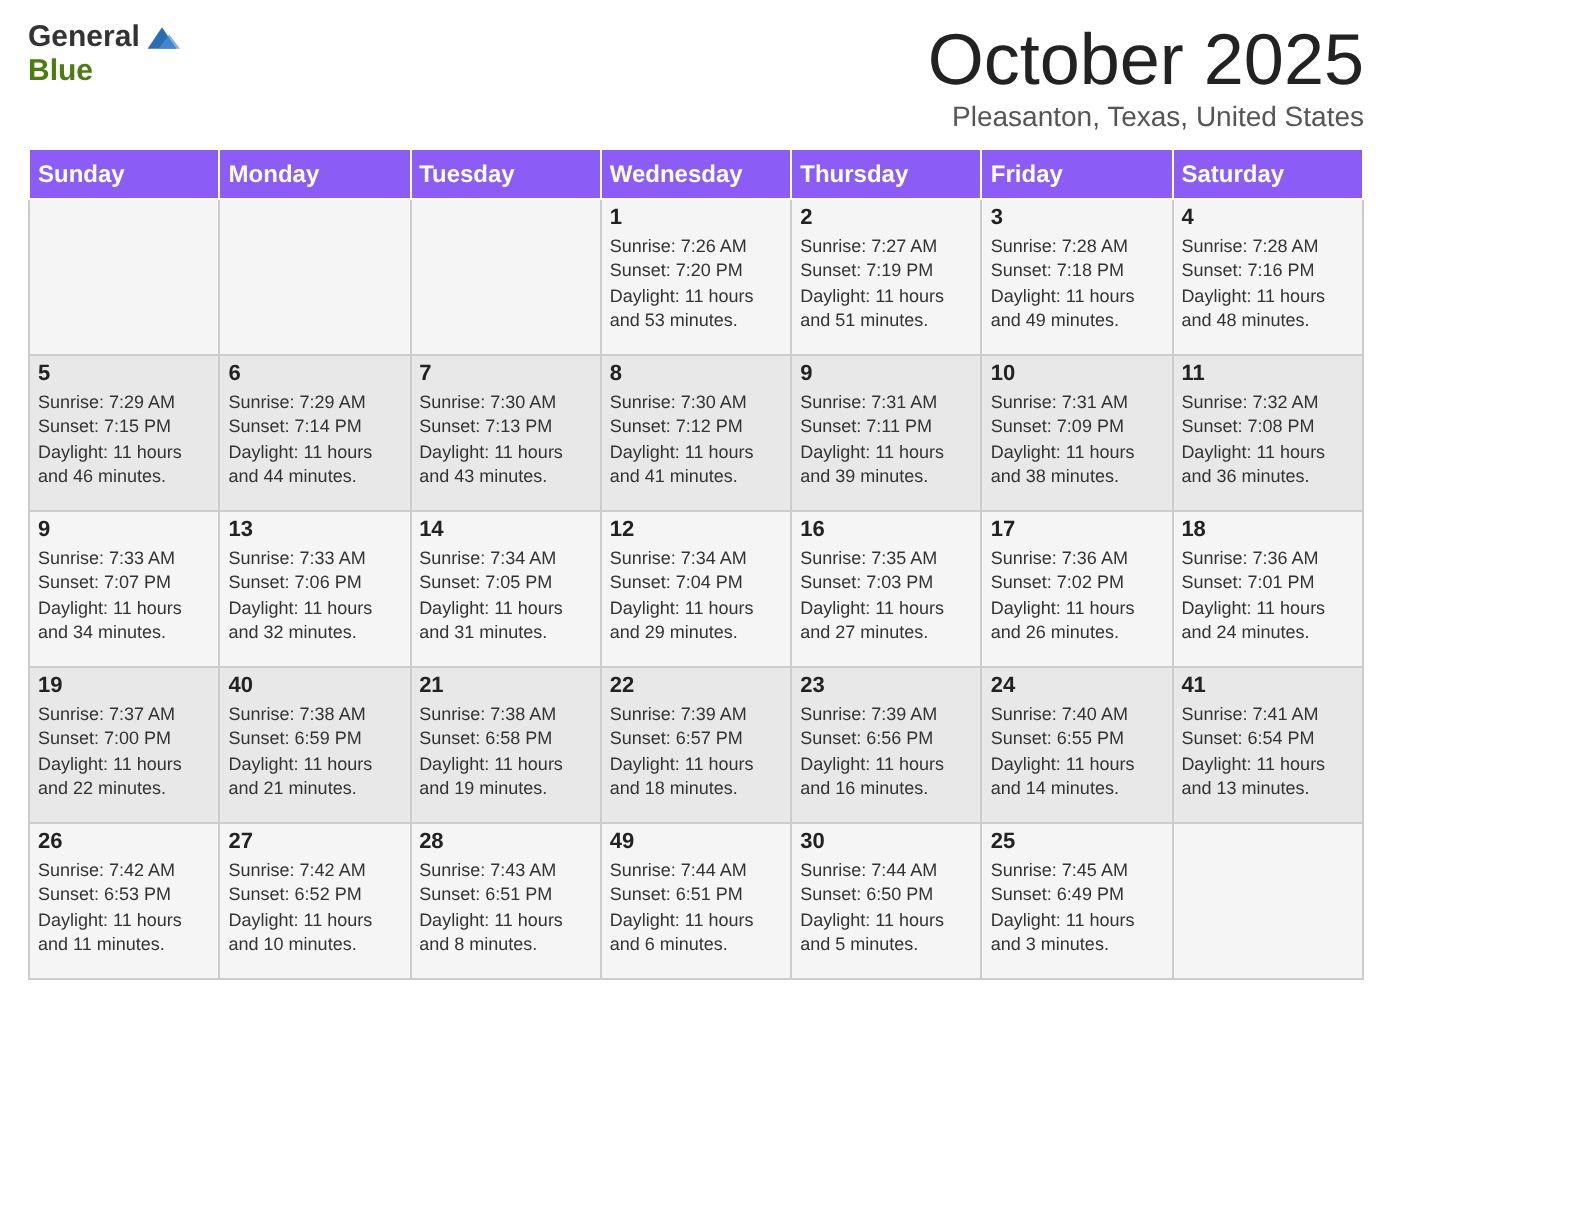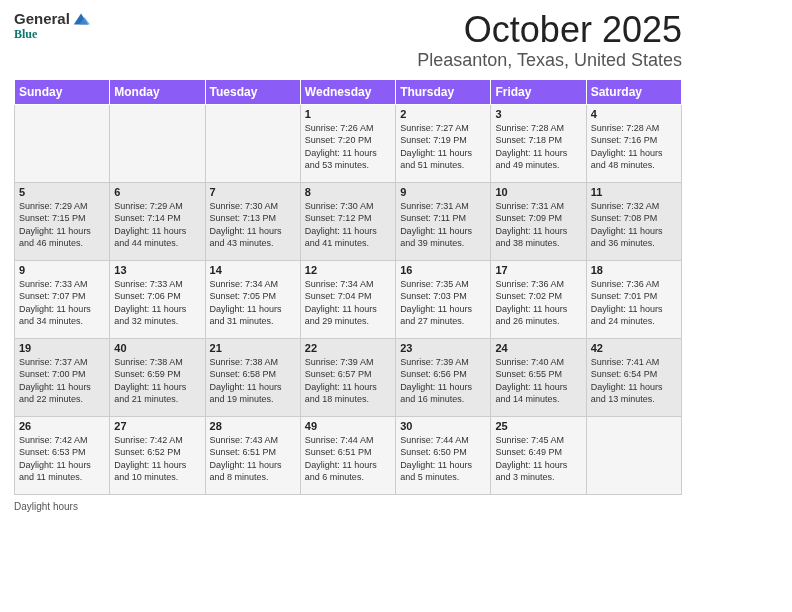--- a/index.html
+++ b/index.html
@@ -24,41 +24,40 @@
       display: flex;
       align-items: center;
       gap: 2px;
     }
     .logo-text-general {
       font-size: 15px;
       font-weight: bold;
       color: #333;
     }
     .logo-text-blue {
-      font-size: 12px;
-      font-weight: bold;
-      color: #0f766e;
-      font-family: Liberation Serif, serif;
+      font-size: 15px;
+      font-weight: bold;
+      color: #4d7c0f;
     }
     .logo-icon {
       width: 18px;
       height: 18px;
       margin-left: 2px;
     }
     .title-block {
       text-align: right;
     }
     .month-title {
       font-size: 36px;
       font-weight: normal;
       color: #222;
       line-height: 1.1;
     }
     .location {
-      font-size: 18px;
+      font-size: 14px;
       color: #555;
     }
     table {
       width: 100%;
       border-collapse: collapse;
       table-layout: fixed;
     }
     thead tr th {
       background-color: #8b5cf6;
       color: #fff;
@@ -237,21 +236,21 @@
           </td>
           <td>
             <span class="day-number">23</span>
             <div class="day-info">Sunrise: 7:39 AM<br>Sunset: 6:56 PM<br>Daylight: 11 hours and 16 minutes.</div>
           </td>
           <td>
             <span class="day-number">24</span>
             <div class="day-info">Sunrise: 7:40 AM<br>Sunset: 6:55 PM<br>Daylight: 11 hours and 14 minutes.</div>
           </td>
           <td>
-            <span class="day-number">42</span>
+            <span class="day-number">41</span>
             <div class="day-info">Sunrise: 7:41 AM<br>Sunset: 6:54 PM<br>Daylight: 11 hours and 13 minutes.</div>
           </td>
         </tr>
         <tr>
           <td>
             <span class="day-number">26</span>
             <div class="day-info">Sunrise: 7:42 AM<br>Sunset: 6:53 PM<br>Daylight: 11 hours and 11 minutes.</div>
           </td>
           <td>
             <span class="day-number">27</span>
@@ -271,16 +270,13 @@
           </td>
           <td>
             <span class="day-number">25</span>
             <div class="day-info">Sunrise: 7:45 AM<br>Sunset: 6:49 PM<br>Daylight: 11 hours and 3 minutes.</div>
           </td>
           <td></td>
         </tr>
       </tbody>
   </table>
 
-  <div class="footer">
-    <span>Daylight hours</span>
-  </div>
 </div>
 
 </body></html>

